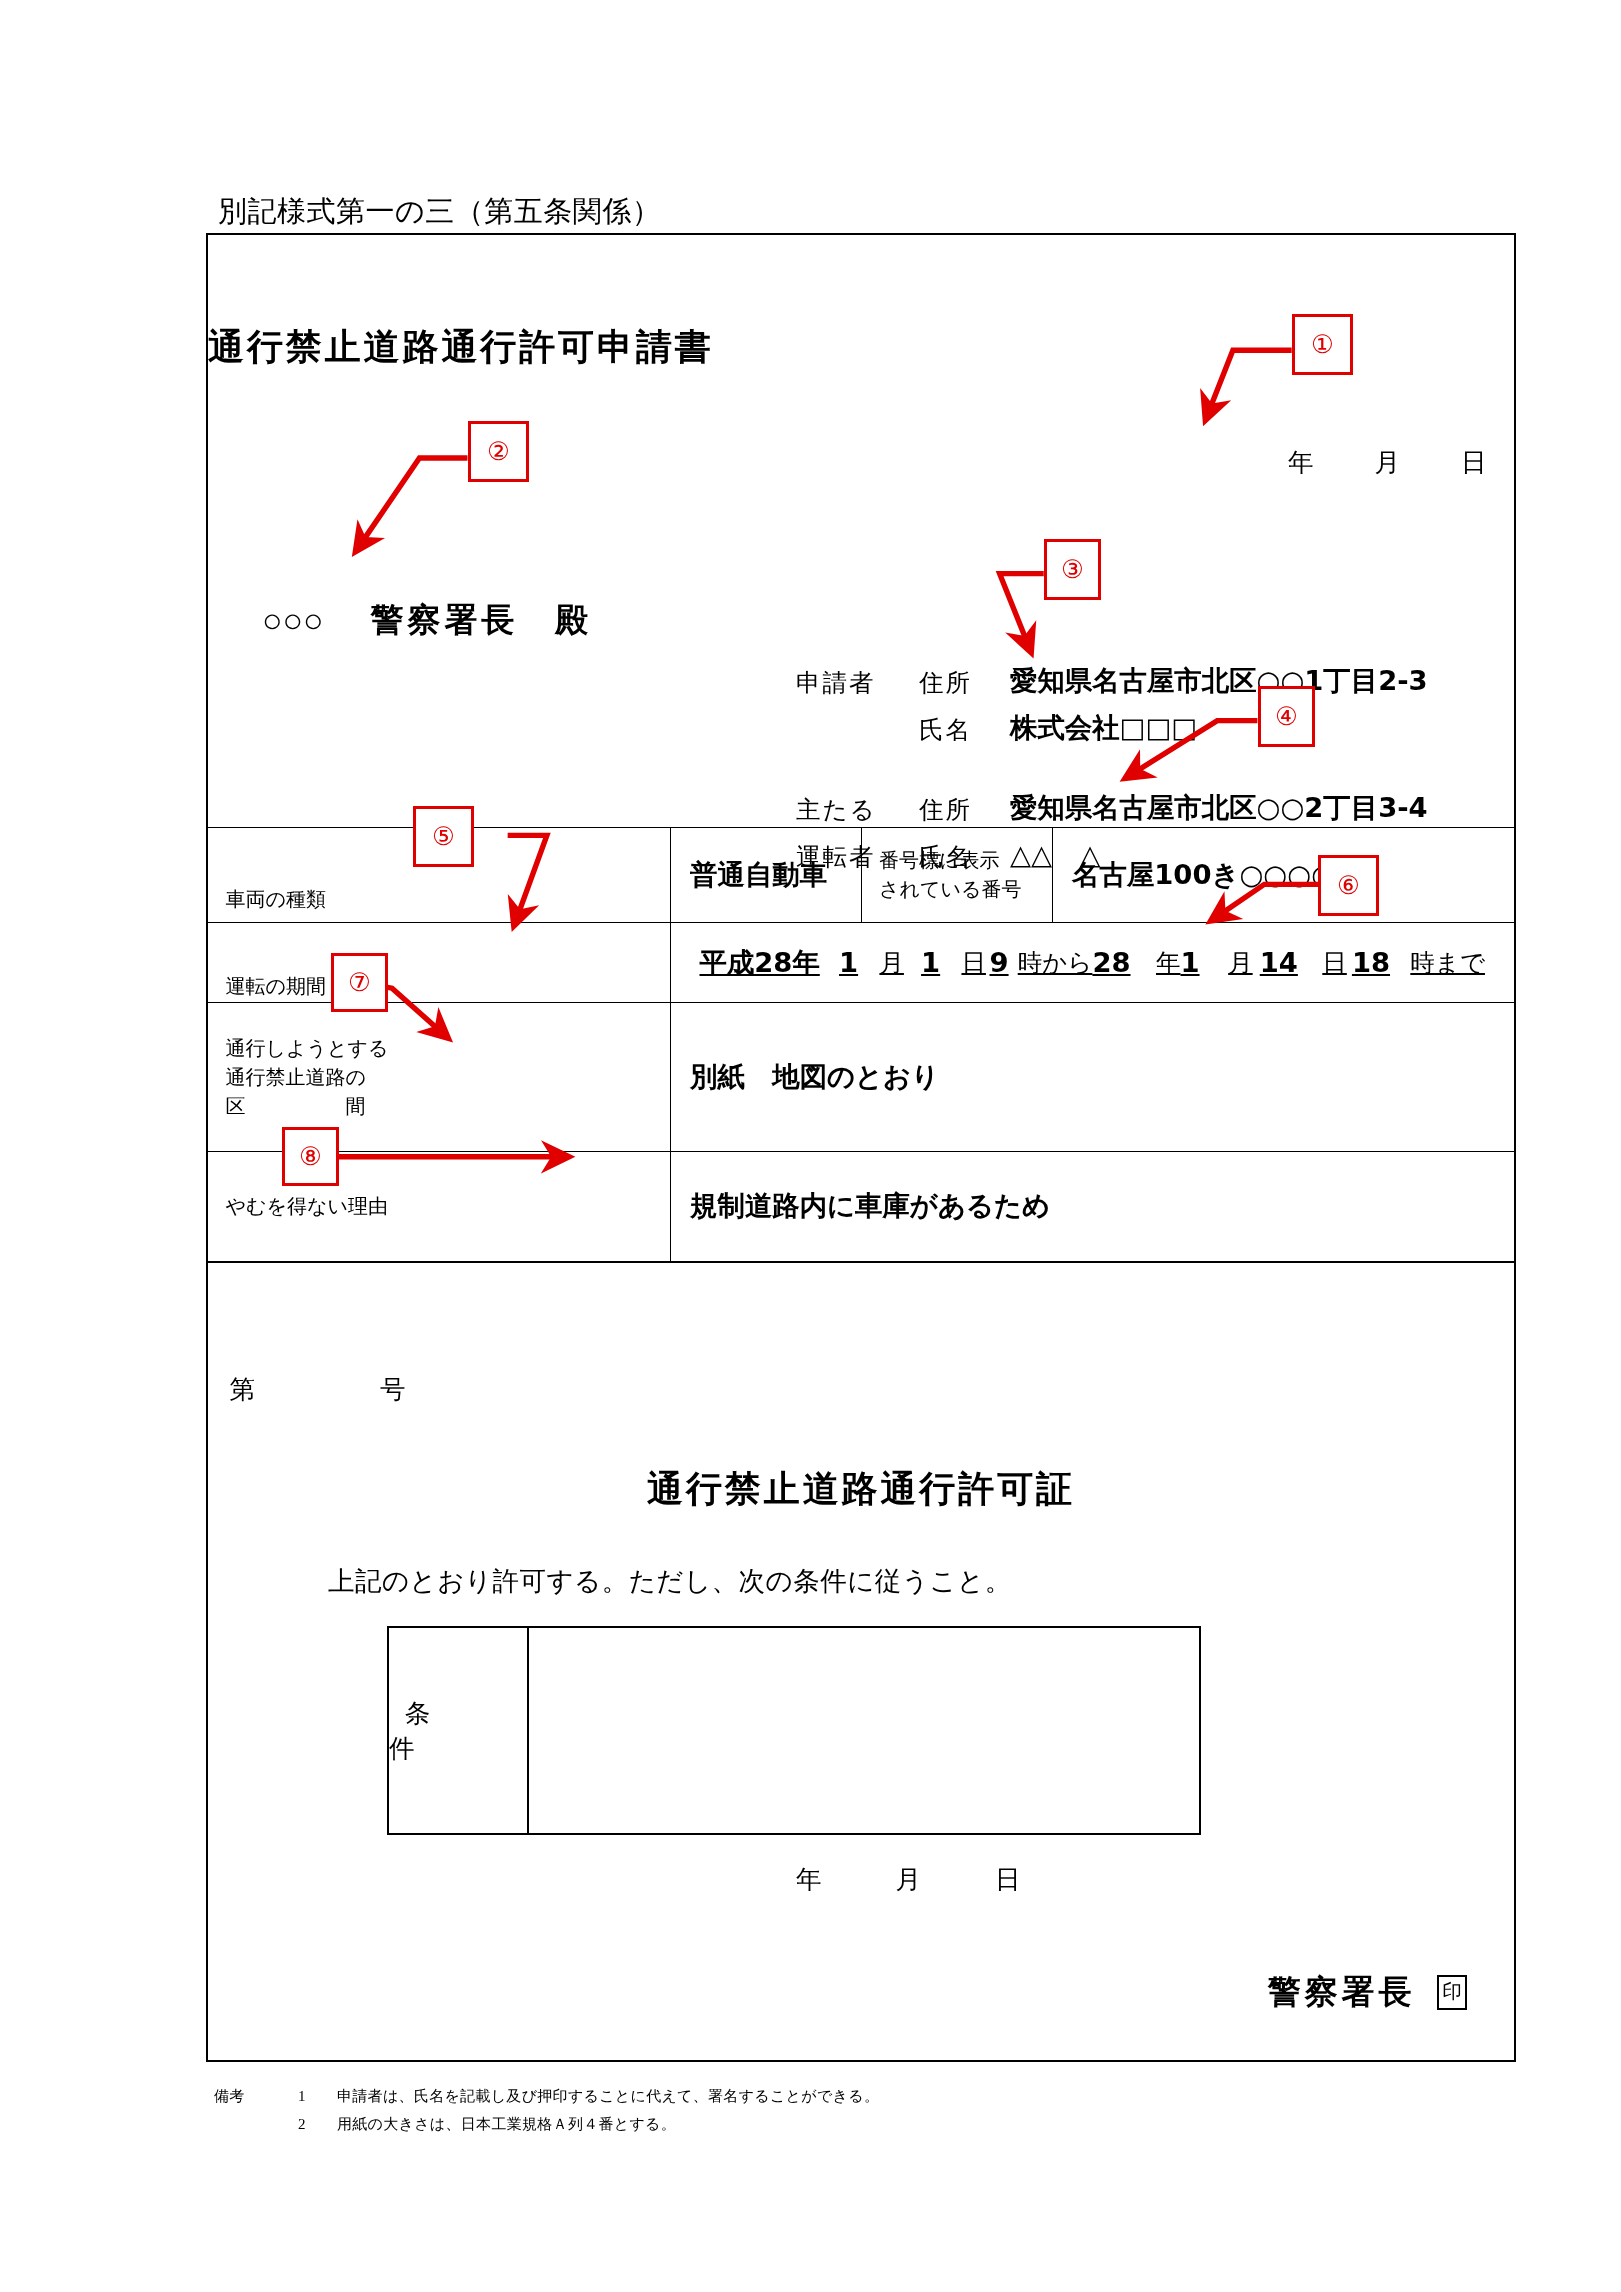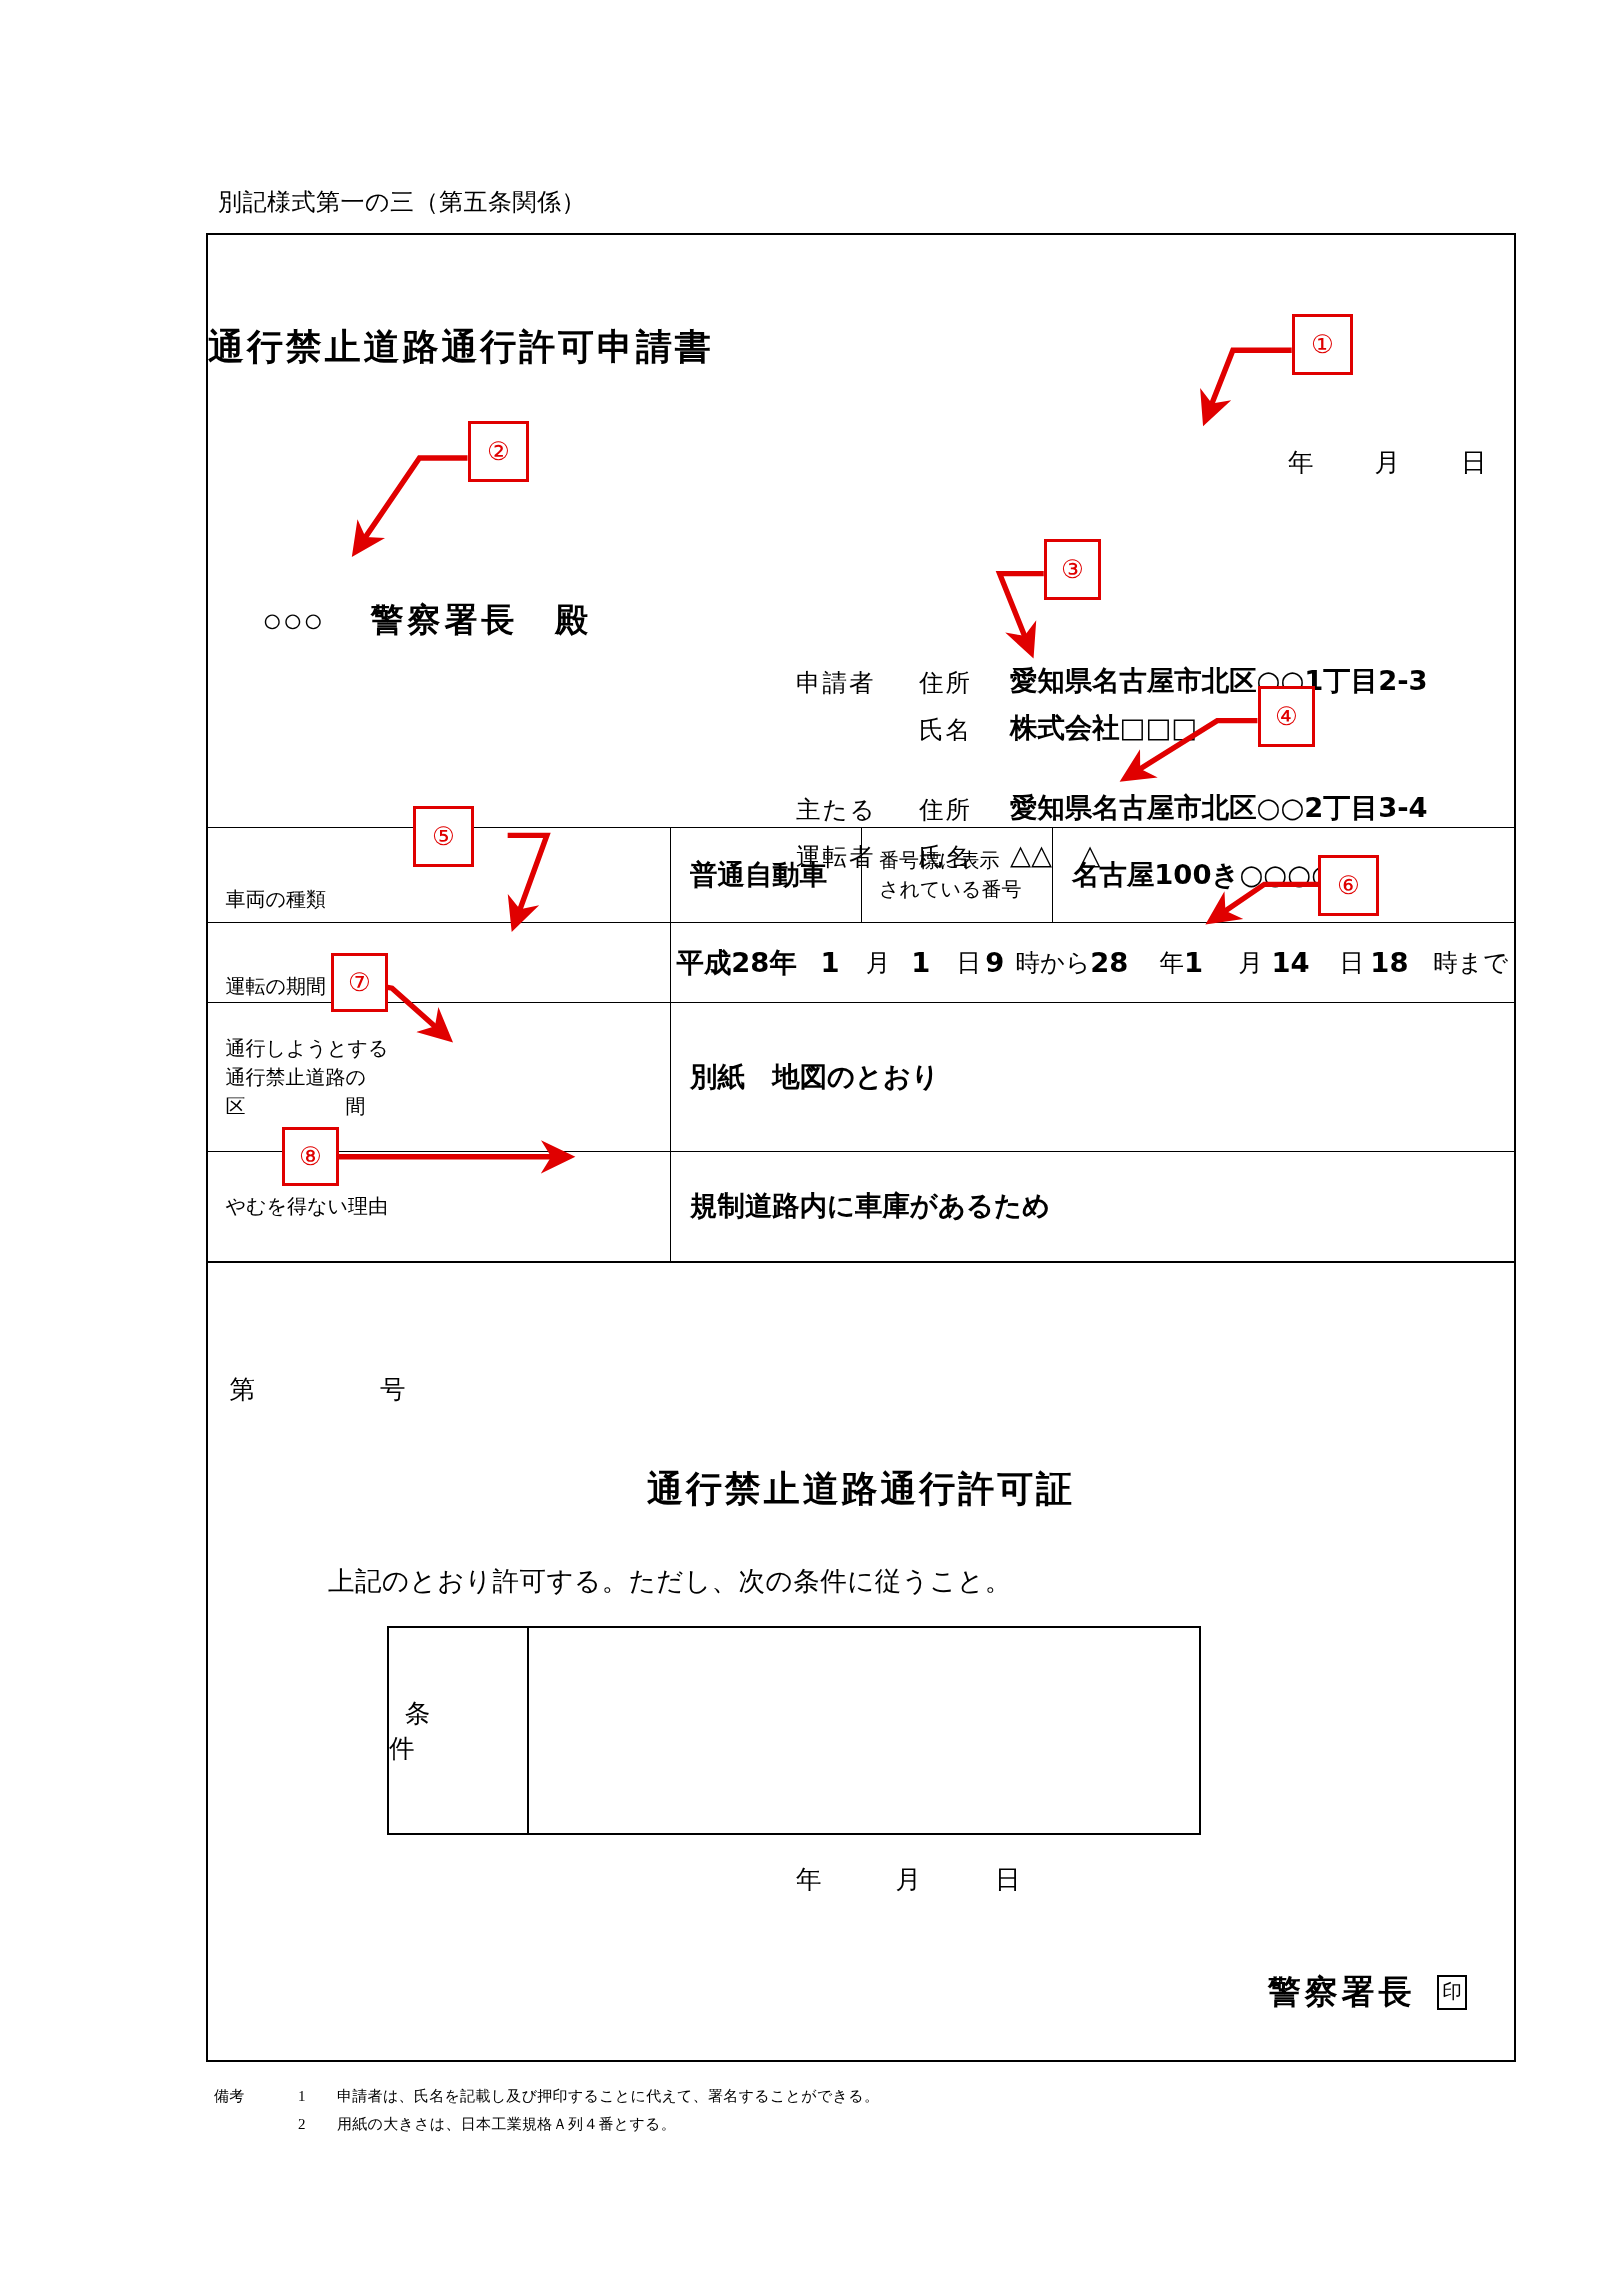--- a/index.html
+++ b/index.html
@@ -17,22 +17,22 @@
 
   
   #page {
     position: absolute;
     left: 0; top: 0;
     width: 1621px; height: 2293px;
   }
 
   .form-label {
     position: absolute;
-    left: 218px; top: 186px;
-    font-size: 24px;
+    left: 218px; top: 192px;
+    font-size: 29px;
     letter-spacing: 0.5px;
     white-space: nowrap;
   }
 
   
   #outer-frame {
     position: absolute;
     left: 206px; top: 233px;
     width: 1310px; height: 1829px;
     border: 2.5px solid #000;
@@ -135,23 +135,24 @@
   }
   .val-ser {
     font-family: "Liberation Serif", serif;
     font-weight: normal;
     font-size: 24.5px;
   }
 
   .period-line {
     display: flex;
     align-items: center;
-    padding: 0 6px;
+    padding: 0 29px;
     white-space: nowrap;
     font-size: 24.5px;
+    text-decoration: underline;
   }
   .period-line b {
     font-family: "DejaVu Sans", sans-serif;
     font-weight: bold;
     font-size: 27.4px;
   }
   .pg { display: inline-block; }
   .permit-no {
     position: absolute;
     left: 21.6px; top: 1137px;

